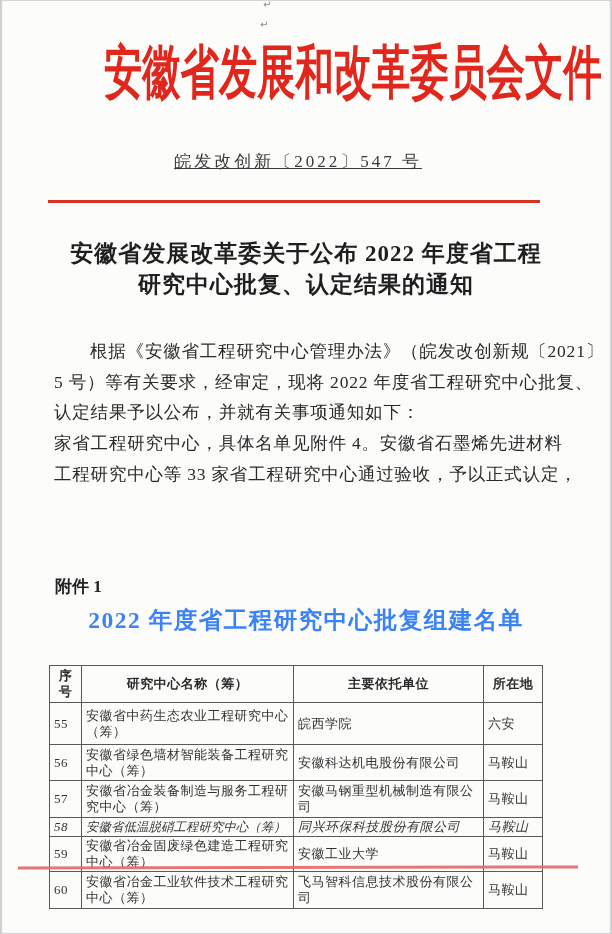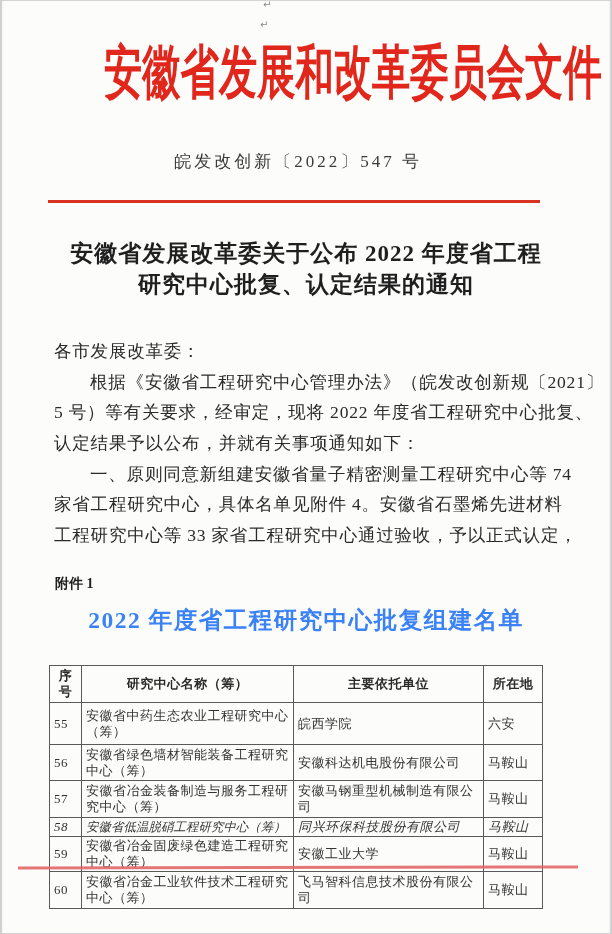--- a/index.html
+++ b/index.html
@@ -22,40 +22,40 @@
   .header-title{
     position:absolute;left:0;top:38px;width:612px;
     text-align:center;white-space:nowrap;
     font-size:58px;font-weight:bold;line-height:70px;
     color:#e1261c;
     transform:scaleX(0.66);transform-origin:50% 50%;
     letter-spacing:0px;
   }
   .doc-number{
     position:absolute;left:0;top:150px;width:596px;
-    text-align:center;font-size:17px;letter-spacing:3px;color:#3a3a3a;
+    text-align:center;font-size:17px;letter-spacing:3px;color:#3a3a3a;text-decoration:underline;
   }
   .red-separator{
     position:absolute;left:48px;top:200px;width:492px;height:3px;
     background:#d93422;
   }
   .doc-title{
     position:absolute;left:0;top:238px;width:612px;
     text-align:center;font-weight:bold;font-size:23px;line-height:31px;
     letter-spacing:1px;color:#1f1f1f;
   }
   .body-text{
     position:absolute;left:54px;top:336px;width:506px;
     font-size:17.5px;color:#2a2a2a;letter-spacing:0.8px;
   }
   .body-line{height:30.7px;line-height:30.7px;white-space:nowrap;}
   .indent{padding-left:36px;}
   .attachment-label{
     position:absolute;left:55px;top:575px;
-    font-size:14px;font-weight:600;color:#222;
+    font-size:17px;font-weight:600;color:#222;
   }
   .table-title{
     position:absolute;left:0;top:604px;width:612px;
     text-align:center;font-weight:bold;font-size:23.5px;
     letter-spacing:1.5px;color:#3b82f6;
   }
   table.roster{
     position:absolute;left:49px;top:665px;
     border-collapse:collapse;table-layout:fixed;
     width:493px;
@@ -99,25 +99,23 @@
   <div class="doc-number">皖发改创新〔2022〕547 号</div>
 
   <div class="red-separator"></div>
 
   <div class="doc-title">
     <div>安徽省发展改革委关于公布 2022 年度省工程</div>
     <div>研究中心批复、认定结果的通知</div>
   </div>
 
   <div class="body-text">
-    <div class="body-line">各市发展改革委：</div>
     <div class="body-line indent">根据《安徽省工程研究中心管理办法》（皖发改创新规〔2021〕</div>
     <div class="body-line">5 号）等有关要求，经审定，现将 2022 年度省工程研究中心批复、</div>
     <div class="body-line">认定结果予以公布，并就有关事项通知如下：</div>
-    <div class="body-line indent">一、原则同意新组建安徽省量子精密测量工程研究中心等 74</div>
     <div class="body-line">家省工程研究中心，具体名单见附件 4。安徽省石墨烯先进材料</div>
     <div class="body-line">工程研究中心等 33 家省工程研究中心通过验收，予以正式认定，</div>
   </div>
 
   <div class="attachment-label">附件 1</div>
 
   <div class="table-title">2022 年度省工程研究中心批复组建名单</div>
 
   <table class="roster">
     <colgroup>

